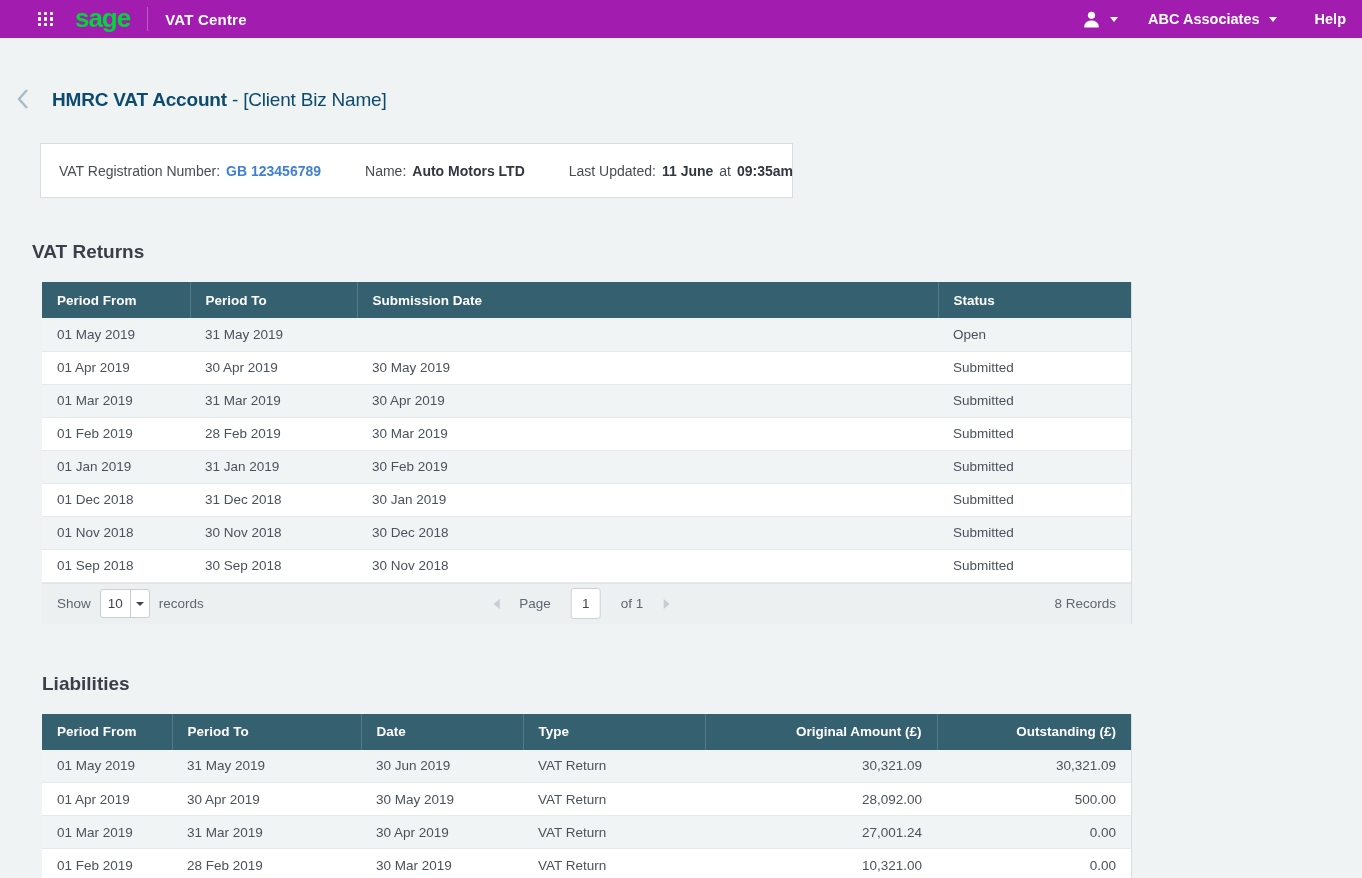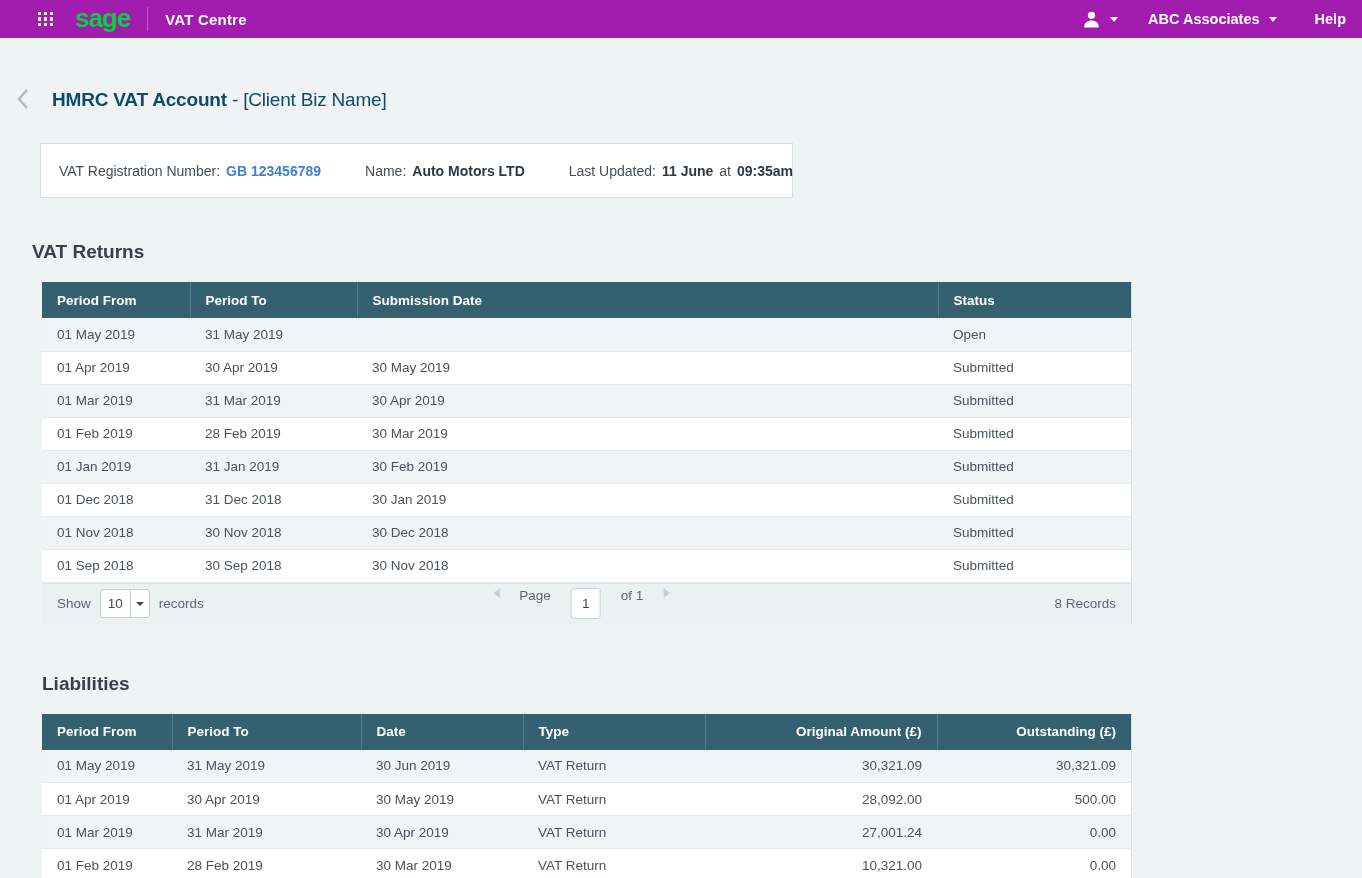--- a/index.html
+++ b/index.html
@@ -75,21 +75,21 @@
     border-top:1px solid #e0e4e6;
   }
   .show-group { display:flex; align-items:center; gap:9px; }
   .page-size-select {
     display:flex; align-items:stretch; background:#fff; border:1px solid #c9ced2;
     border-radius:3px; height:29px; overflow:hidden;
   }
   .page-size-value { width:29px; display:flex; align-items:center; justify-content:center; color:#3f4651; }
   .page-size-caret { width:19px; display:flex; align-items:center; justify-content:center; border-left:1px solid #c9ced2; }
   .caret-down-dark { width:0; height:0; border-left:4px solid transparent; border-right:4px solid transparent; border-top:4.5px solid #3f4651; }
-  .pager { position:absolute; left:50%; transform:translateX(-53%); display:flex; gap:20px; }
+  .pager { position:absolute; left:50%; transform:translateX(-53%); display:flex; align-items:center; gap:20px; }
   .tri-left  { width:0; height:0; border-top:5px solid transparent; border-bottom:5px solid transparent; border-right:6px solid #c7cdd3; background:none; padding:0; }
   .tri-right { width:0; height:0; border-top:5px solid transparent; border-bottom:5px solid transparent; border-left:6px solid #c7cdd3; background:none; padding:0; }
   button.arrow-btn { border:none; background:none; padding:0; display:flex; }
   .page-input {
     width:30px; height:31px; border:1px solid #ccd1d5; border-radius:3px; background:#fff;
     text-align:center; font-size:13.5px; color:#3f4651; font-family:inherit;
   }
   .records-count { margin-left:auto; }
 </style>
 </head>

